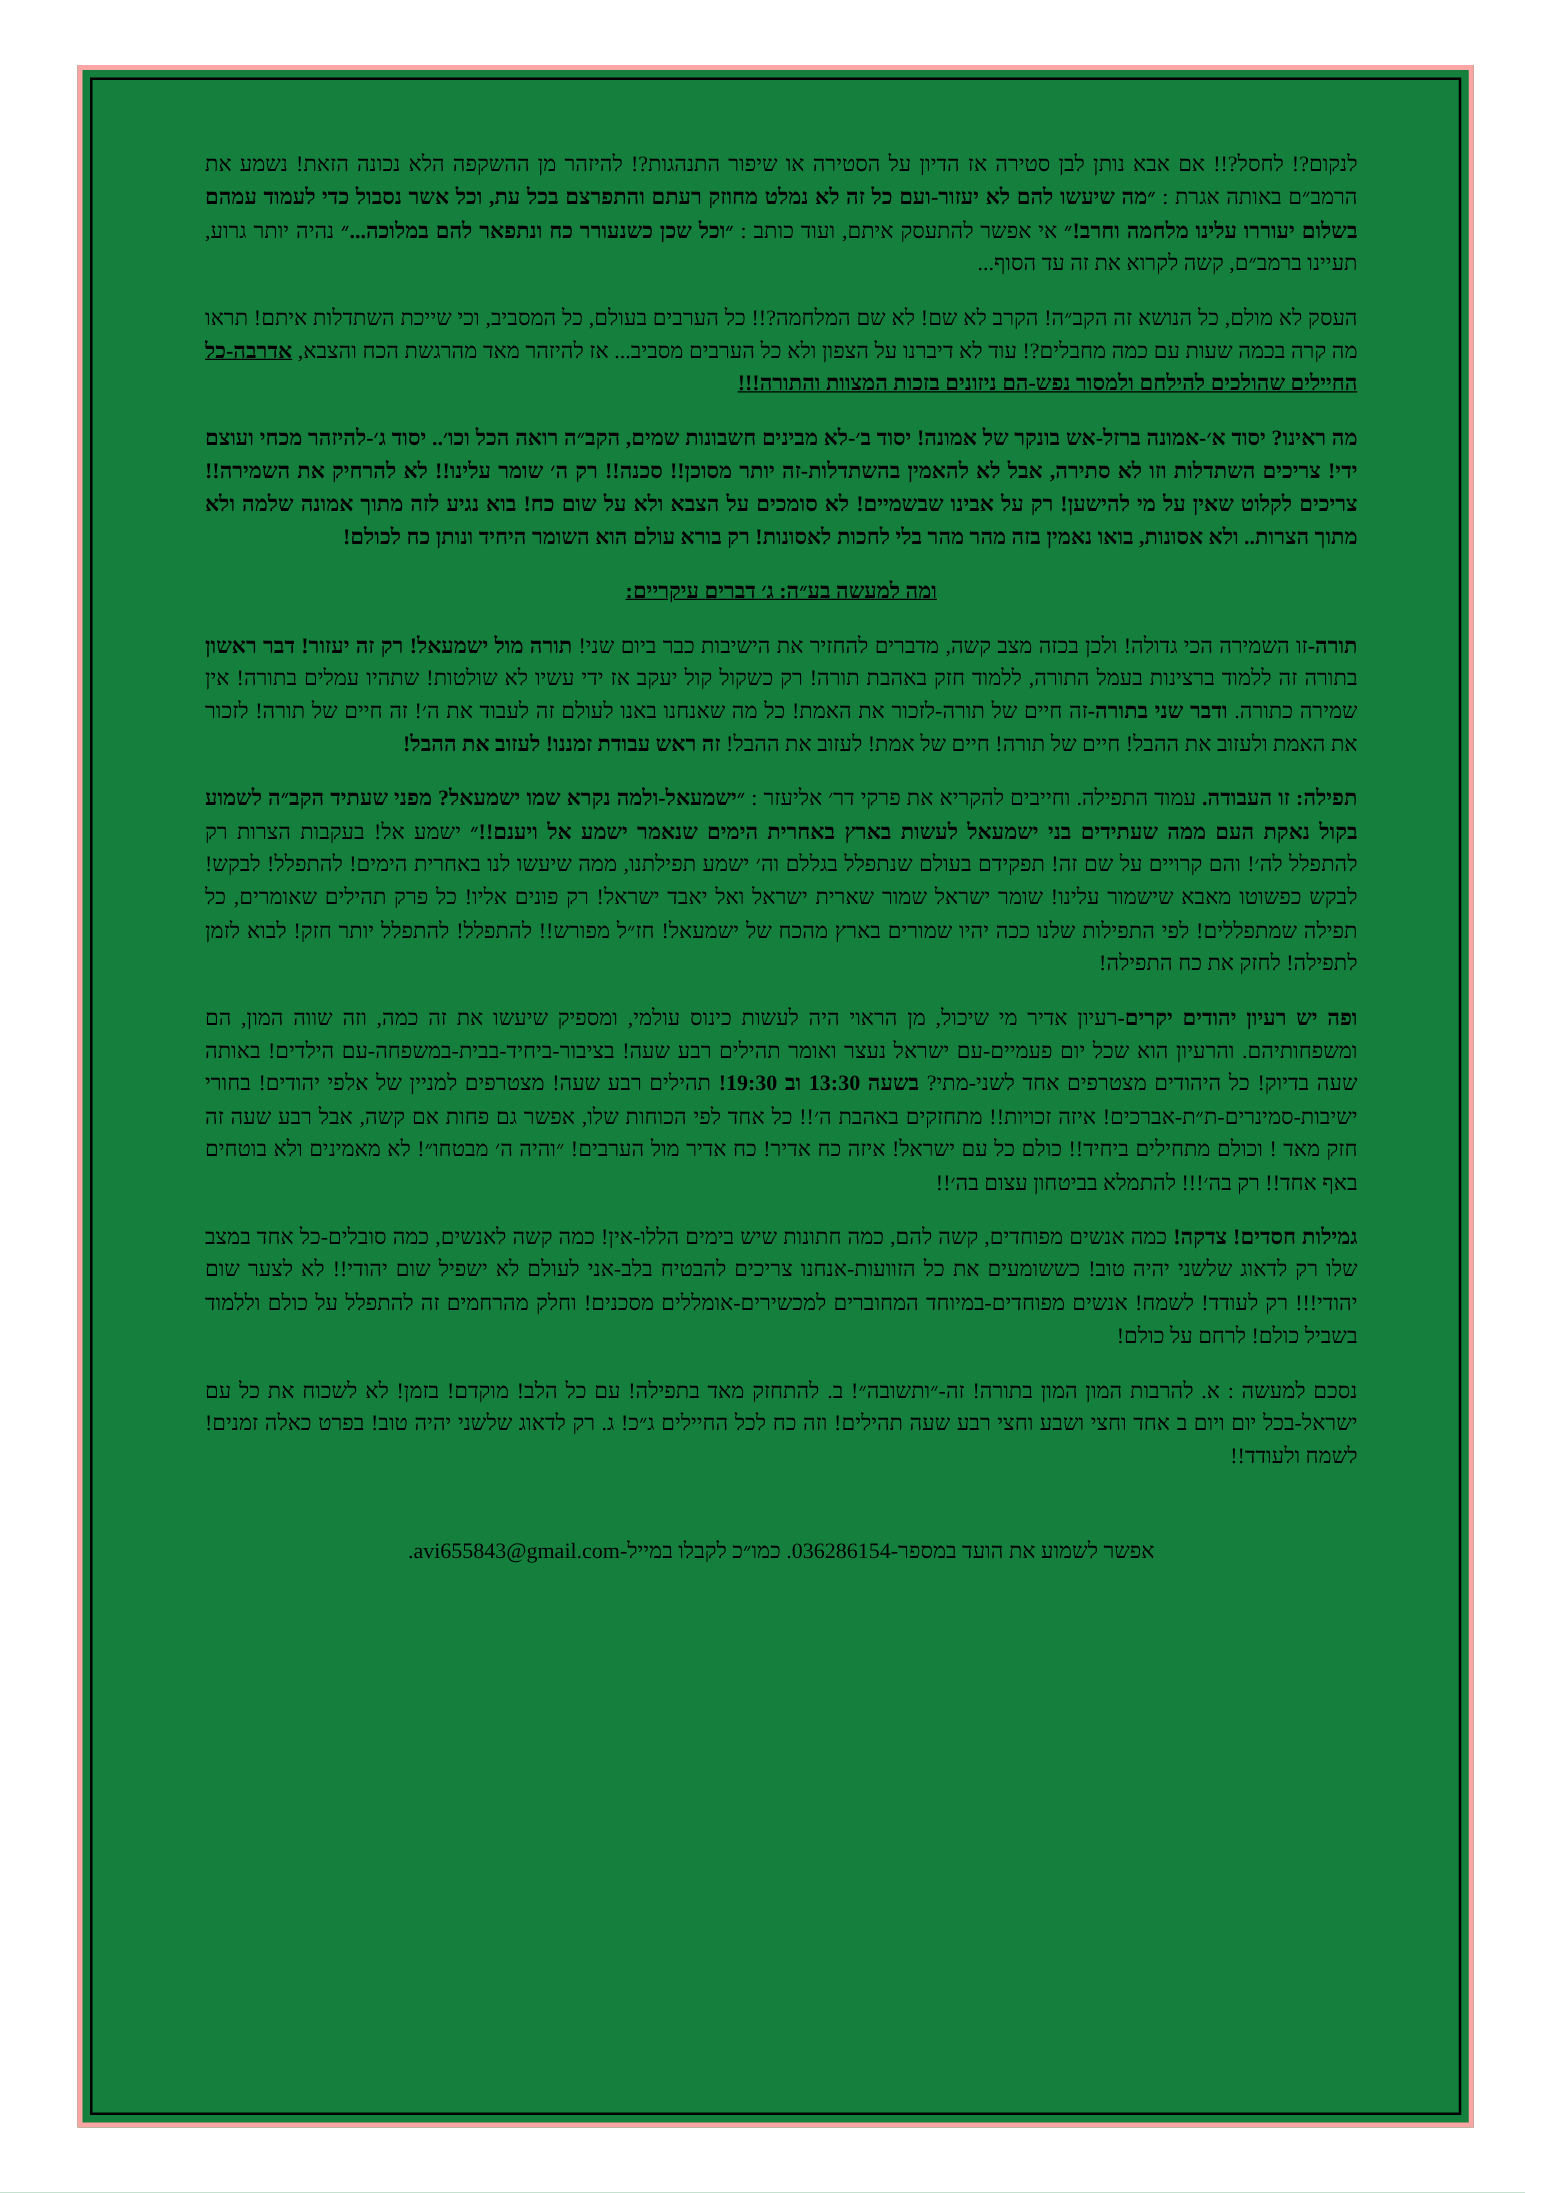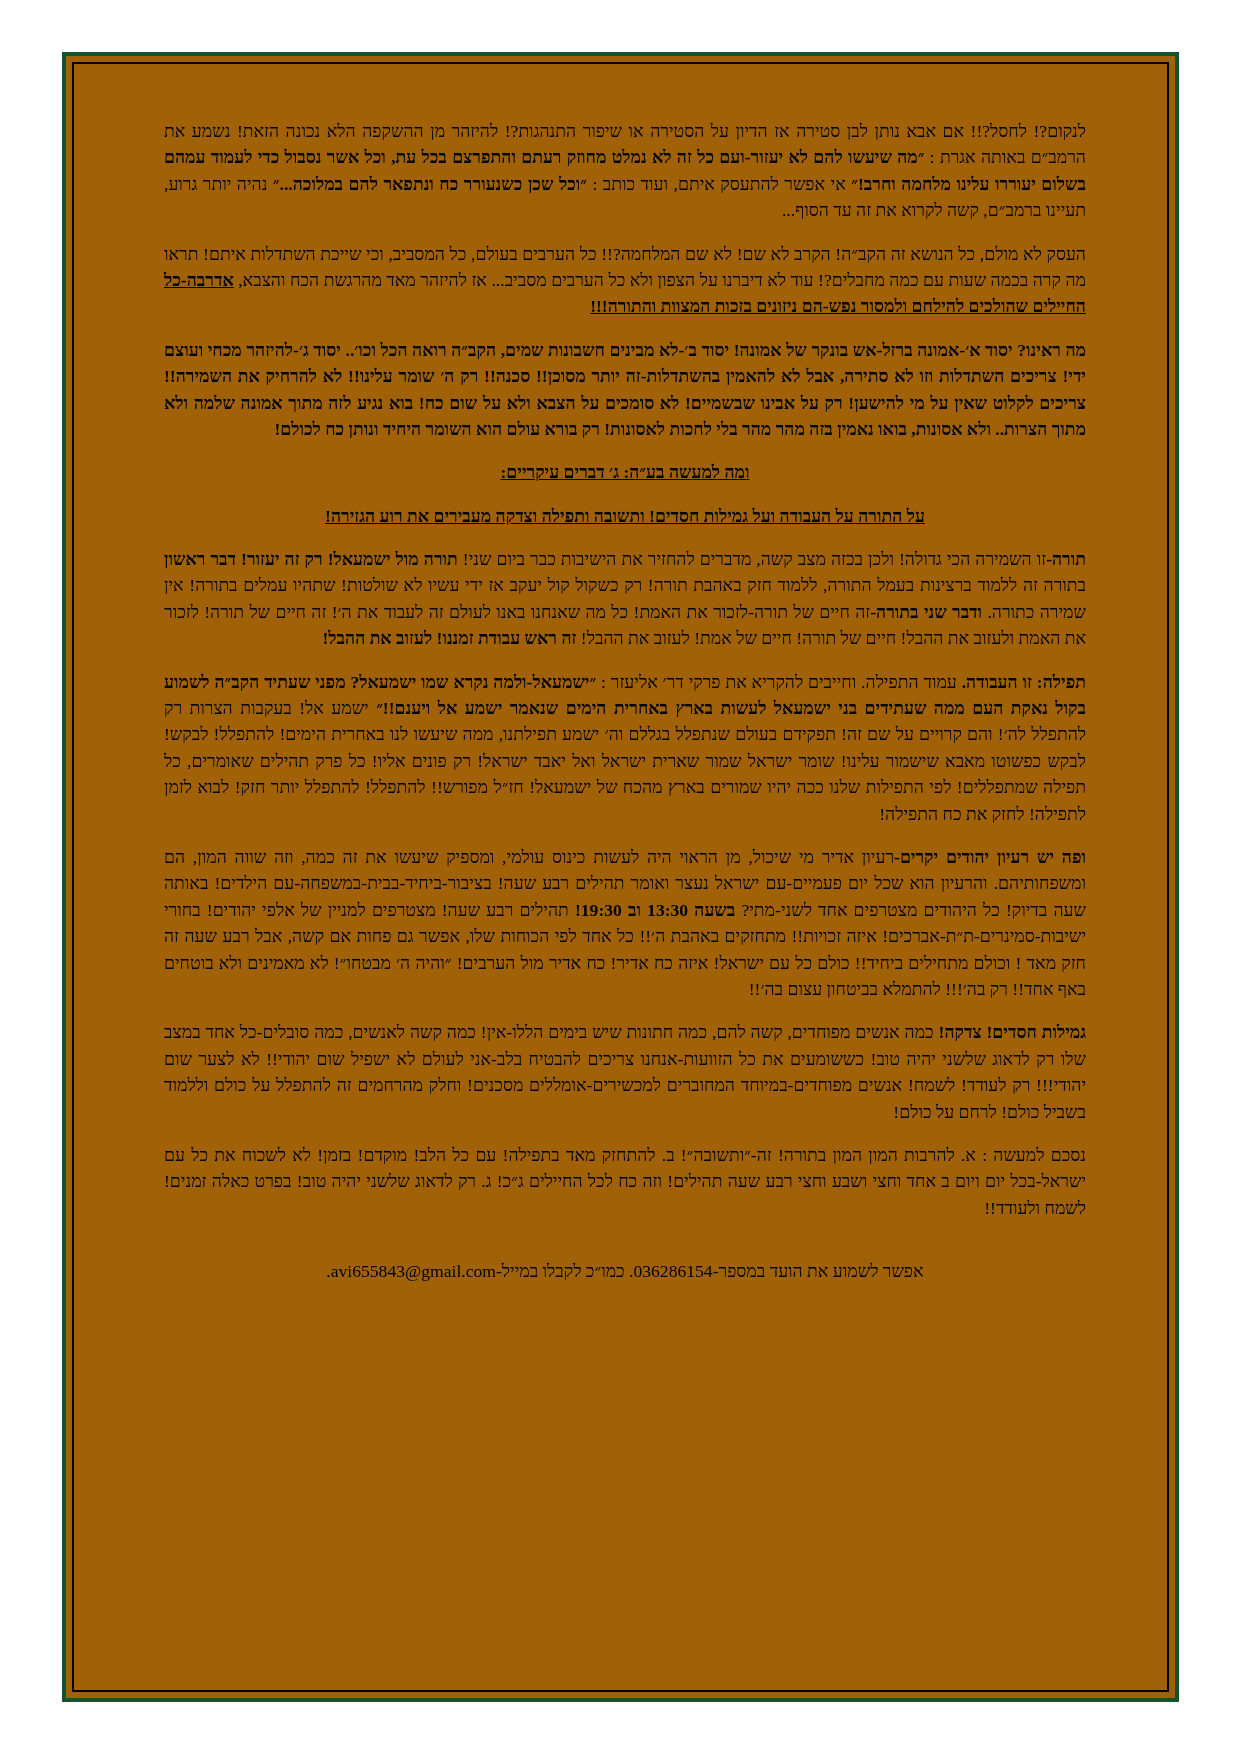--- a/index.html
+++ b/index.html
@@ -16,23 +16,23 @@
     overflow: hidden;
   }
 
   
   .page-frame {
     position: absolute;
     left: 62px;
     top: 52px;
     width: 1117px;
     height: 1650px;
-    border: 4px solid #14532d;
+    border: 4px solid #fca5a5;
     box-sizing: border-box;
-    background: #a16207;
+    background: #15803d;
   }
   .page-frame-inner {
     position: absolute;
     left: 6px;
     top: 6px;
     right: 6px;
     bottom: 6px;
     border: 2px solid #000000;
     box-sizing: border-box;
   }
@@ -69,21 +69,21 @@
   .spacer-md { height: 20px; }
 
   
   .ltr {
     direction: ltr;
     unicode-bidi: embed;
     font-family: "Liberation Serif", "DejaVu Serif", serif;
   }
 
   .footer-line {
-    margin: 0;
+    margin: 12px;
     text-align: center;
     text-align-last: center;
     font-size: 17.6px;
   }
 </style>
 </head>
 <body>
 
 <div class="page-frame">
   <div class="page-frame-inner"></div>
@@ -99,23 +99,20 @@
     </p>
 
     <p class="para">
       <b>מה ראינו? יסוד א׳-אמונה ברזל-אש בונקר של אמונה! יסוד ב׳-לא מבינים חשבונות שמים, הקב״ה רואה הכל וכו׳.. יסוד ג׳-להיזהר מכחי ועוצם ידי! צריכים השתדלות וזו לא סתירה, אבל לא להאמין בהשתדלות-זה יותר מסוכן!! סכנה!! רק ה׳ שומר עלינו!! לא להרחיק את השמירה!! צריכים לקלוט שאין על מי להישען! רק על אבינו שבשמיים! לא סומכים על הצבא ולא על שום כח! בוא נגיע לזה מתוך אמונה שלמה ולא מתוך הצרות.. ולא אסונות, בואו נאמין בזה מהר מהר בלי לחכות לאסונות! רק בורא עולם הוא השומר היחיד ונותן כח לכולם!</b>
     </p>
 
     <p class="para center">
       <b class="u">ומה למעשה בע״ה: ג׳ דברים עיקריים:</b>
     </p>
 
-    <p class="para center">
-      <b class="u">על התורה על העבודה ועל גמילות חסדים! ותשובה ותפילה וצדקה מעבירים את רוע הגזירה!</b>
-    </p>
 
     <p class="para">
       <b>תורה-</b><span>זו השמירה הכי גדולה! ולכן בכזה מצב קשה, מדברים להחזיר את הישיבות כבר ביום שני! </span><b>תורה מול ישמעאל! רק זה יעזור! דבר ראשון</b><span> בתורה זה ללמוד ברצינות בעמל התורה, ללמוד חזק באהבת תורה! רק כשקול קול יעקב אז ידי עשיו לא שולטות! שתהיו עמלים בתורה! אין שמירה כתורה. </span><b>ודבר שני בתורה-</b><span>זה חיים של תורה-לזכור את האמת! כל מה שאנחנו באנו לעולם זה לעבוד את ה׳! זה חיים של תורה! לזכור את האמת ולעזוב את ההבל! חיים של תורה! חיים של אמת! לעזוב את ההבל! </span><b>זה ראש עבודת זמננו! לעזוב את ההבל!</b>
     </p>
 
     <p class="para">
       <b>תפילה: זו העבודה.</b><span> עמוד התפילה. וחייבים להקריא את פרקי דר׳ אליעזר : </span><b>״ישמעאל-ולמה נקרא שמו ישמעאל? מפני שעתיד הקב״ה לשמוע בקול נאקת העם ממה שעתידים בני ישמעאל לעשות בארץ באחרית הימים שנאמר ישמע אל ויענם!!״</b><span> ישמע אל! בעקבות הצרות רק להתפלל לה׳! והם קרויים על שם זה! תפקידם בעולם שנתפלל בגללם וה׳ ישמע תפילתנו, ממה שיעשו לנו באחרית הימים! להתפלל! לבקש! לבקש כפשוטו מאבא שישמור עלינו! שומר ישראל שמור שארית ישראל ואל יאבד ישראל! רק פונים אליו! כל פרק תהילים שאומרים, כל תפילה שמתפללים! לפי התפילות שלנו ככה יהיו שמורים בארץ מהכח של ישמעאל! חז״ל מפורש!! להתפלל! להתפלל יותר חזק! לבוא לזמן לתפילה! לחזק את כח התפילה!</span>
     </p>
 
     <p class="para">

